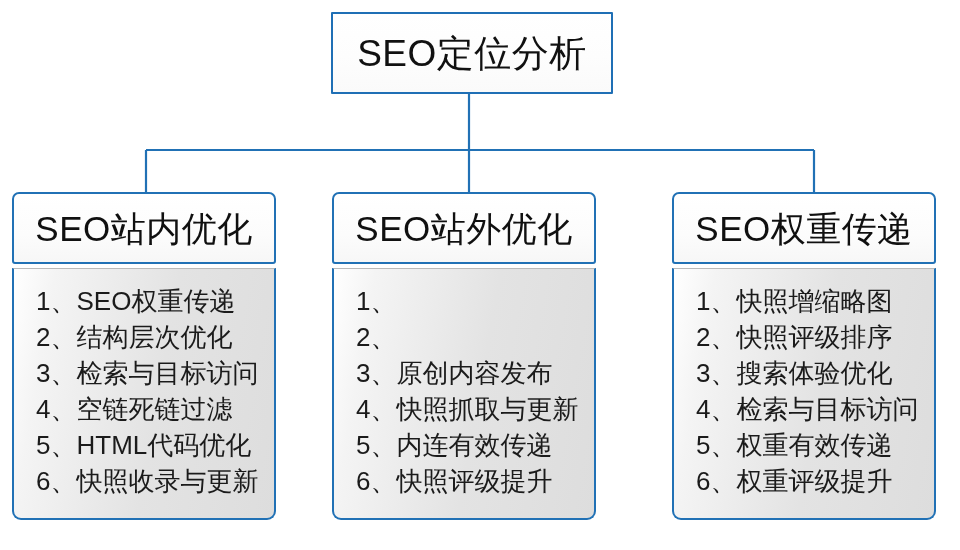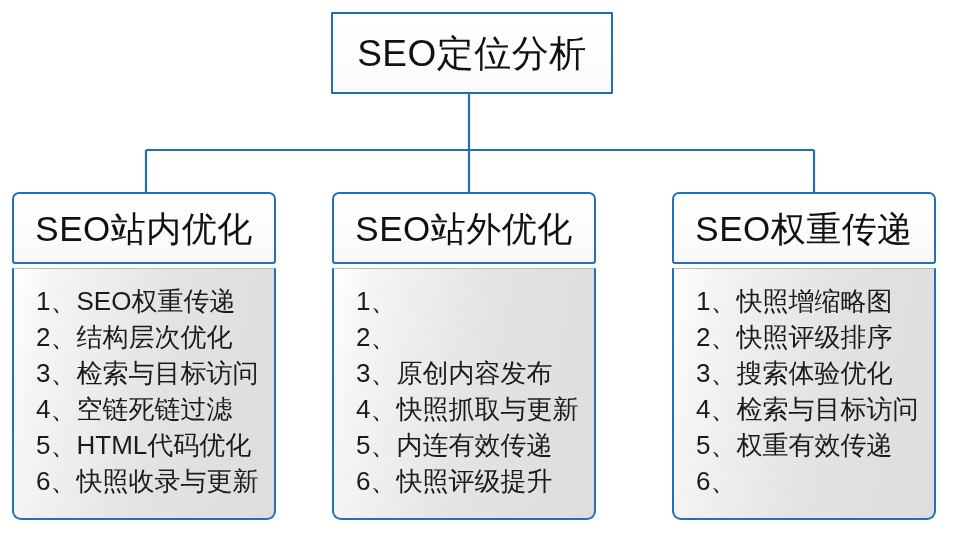--- a/index.html
+++ b/index.html
@@ -238,18 +238,19 @@
         <li class="item">
           <span class="item-num">4、</span>
           <span class="item-text">检索与目标访问</span>
         </li>
         <li class="item">
           <span class="item-num">5、</span>
           <span class="item-text">权重有效传递</span>
         </li>
         <li class="item">
           <span class="item-num">6、</span>
+          <span class="item-text">权重评级提升</span>
         </li>
       </ul>
     </div>
   </div>
 
 </div>
 
 </body></html>

